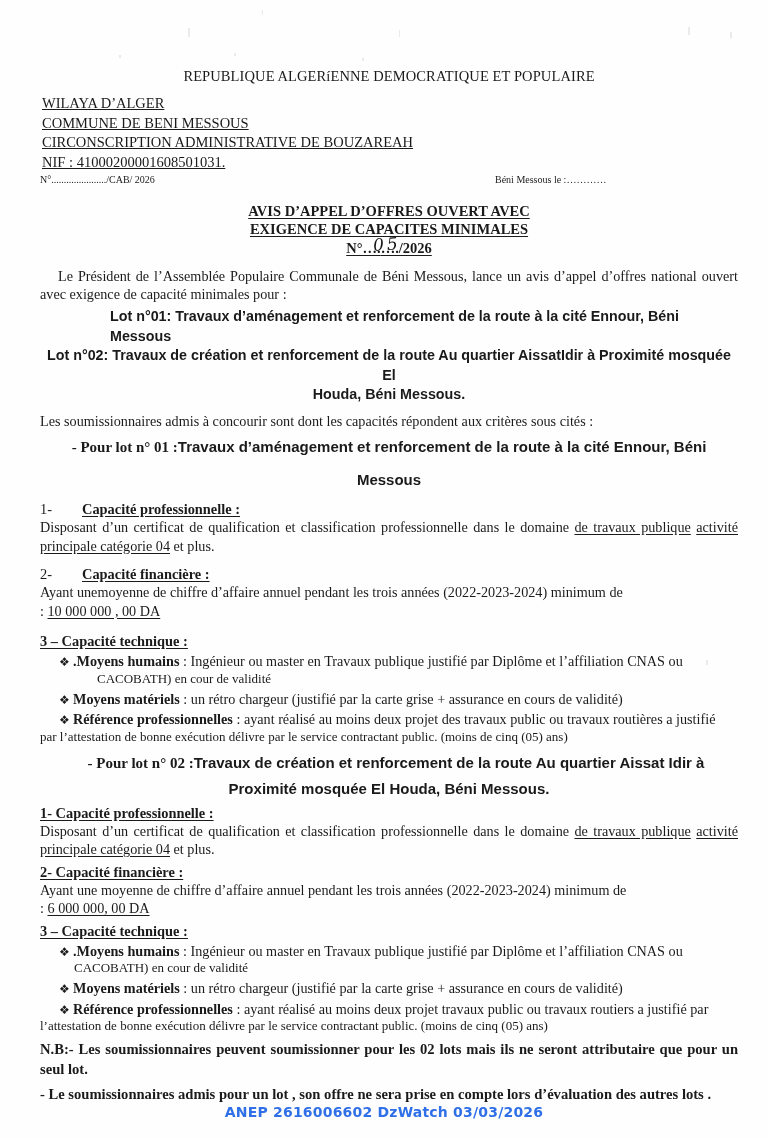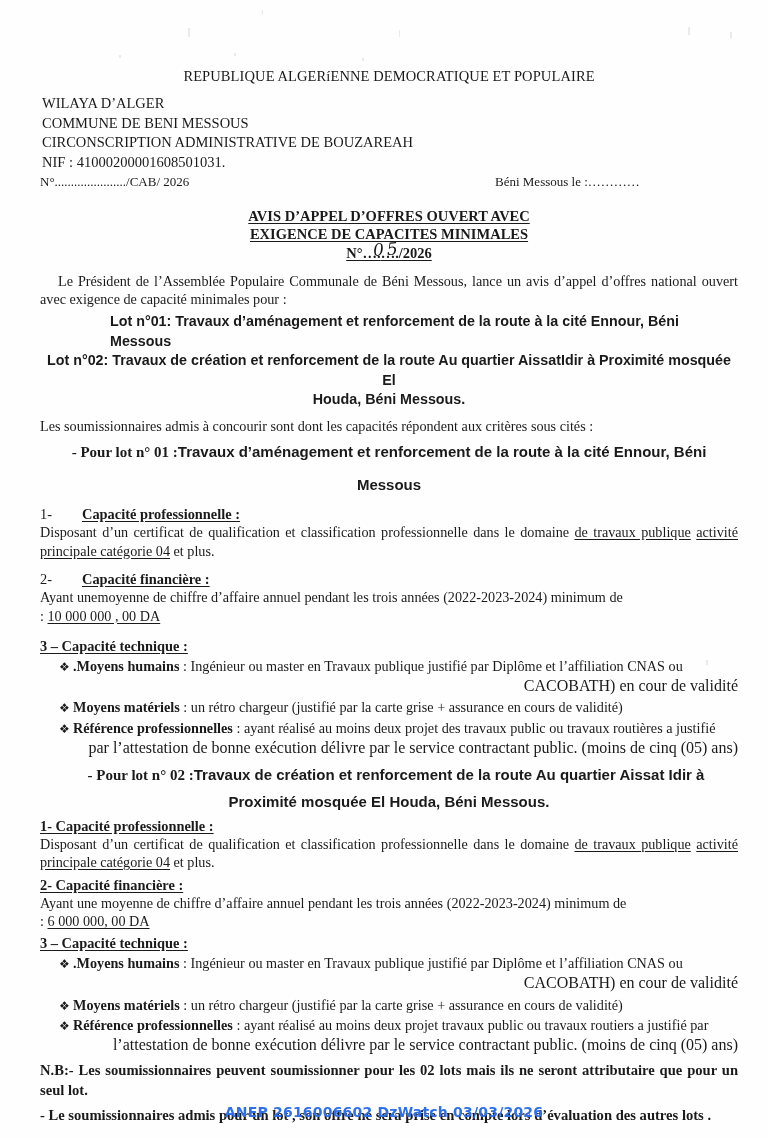--- a/index.html
+++ b/index.html
@@ -33,25 +33,25 @@
     letter-spacing: .1px;
     text-align: center;
     margin-bottom: 9px;
   }
 
   .admin-block {
     font-size: 14.5px;
     line-height: 1.36;
     margin-left: 2px;
   }
-  .admin-block div { white-space: nowrap; }
+  .admin-block div { white-space: nowrap; text-decoration: underline; }
 
   .ref-row {
     position: relative;
-    font-size: 13px;
+    font-size: 10px;
     margin-top: 1px;
   }
   .ref-row .right {
     position: absolute;
     left: 455px;
     top: 0;
   }
 
   .title-block {
     text-align: center;
@@ -145,23 +145,22 @@
     margin-top: 2px;
   }
   .bullet-row .gl {
     display: inline-block;
     width: 14px;
     margin-left: -3px;
     font-family: "DejaVu Sans", sans-serif;
     font-size: 12px;
   }
   .cont {
-    font-size: 16px;
+    font-size: 13px;
     line-height: 1.30;
-    text-align: right;
   }
   .cont.ind { padding-left: 57px; }
 
   .nb {
     font-size: 14.6px;
     font-weight: bold;
     line-height: 1.36;
     text-align: justify;
     margin-top: 5px;
   }

